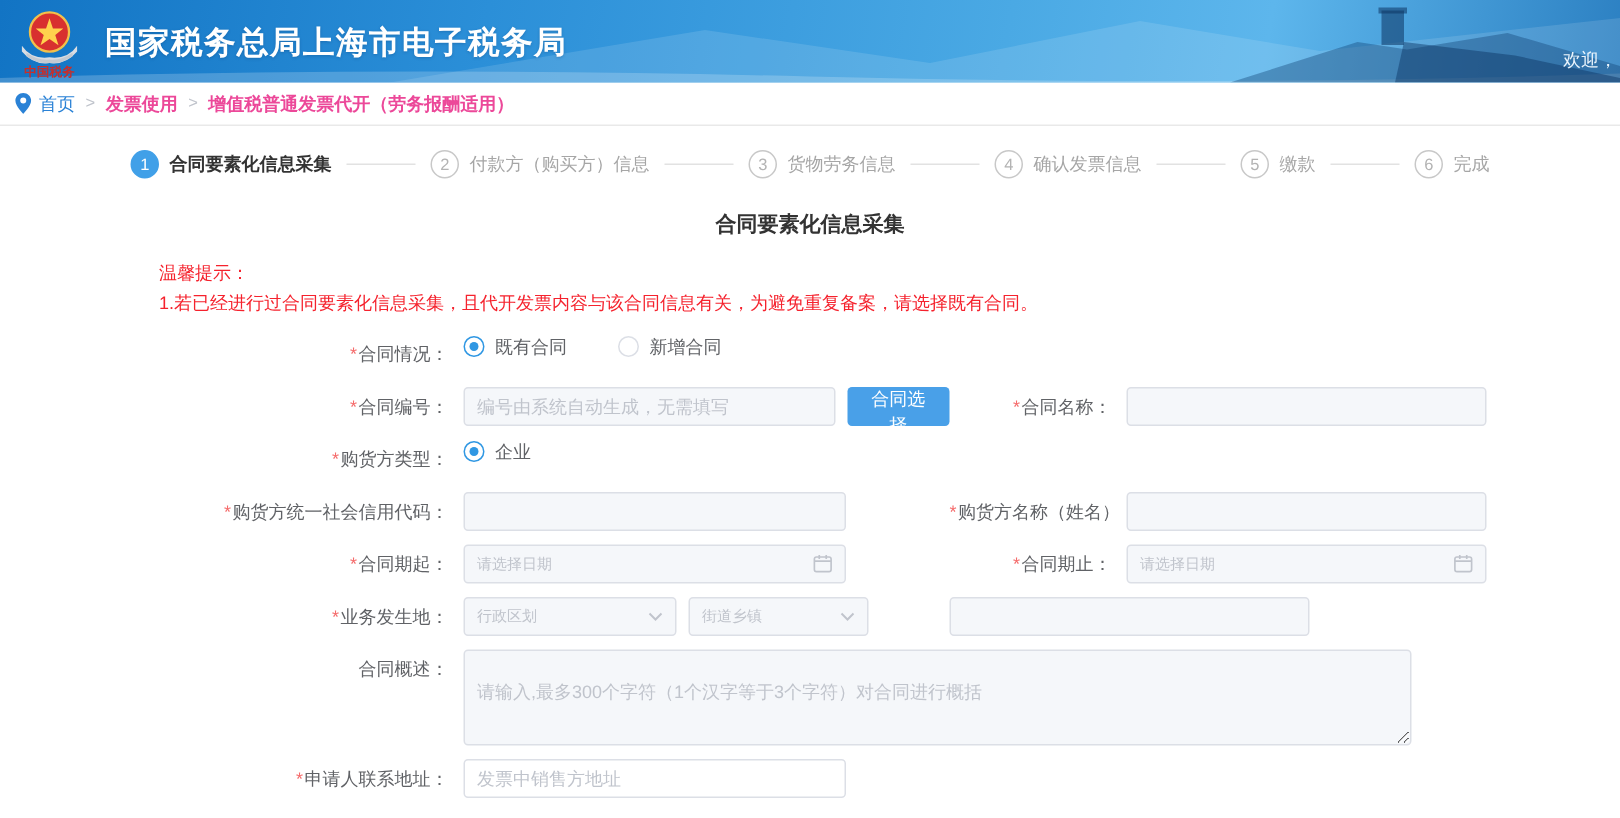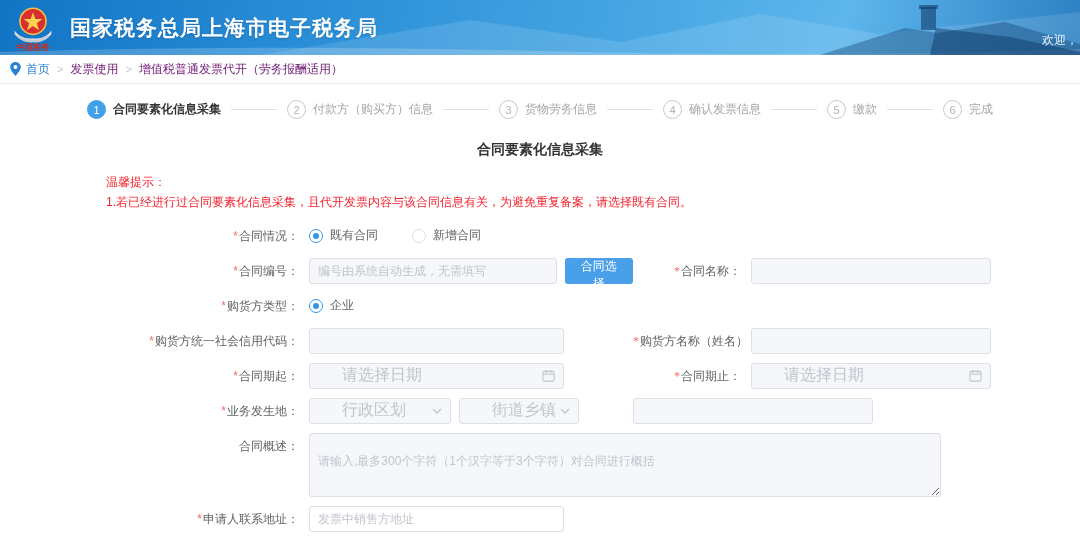--- a/index.html
+++ b/index.html
@@ -16,41 +16,41 @@
   .banner-title { color: #fff; font-size: 21px; font-weight: bold; margin-left: 14px; letter-spacing: 1px;
     text-shadow: 0 1px 2px rgba(0,40,90,.25); }
   .welcome { position: absolute; right: 2px; top: 32px; color: #eaf4fc; font-size: 12px; white-space: nowrap; }
 
   
   .breadcrumb { height: 29px; display: flex; align-items: center; padding-left: 10px;
     background: #fff; border-bottom: 1px solid #e9e9e9; font-size: 12px; color: #595959; }
   .breadcrumb .pin { width: 11px; height: 14px; margin-right: 5px; }
   .crumb-home { color: #2a82d6; cursor: pointer; }
   .crumb-sep { color: #c0c4cc; margin: 0 7px; font-size: 11px; }
-  .crumb { color: #701a75; }
+  .crumb { color: #ec4899; font-weight: bold; }
 
   
   .wizard { display: flex; align-items: center; justify-content: center; margin-top: 16px; }
   .wz-item { display: flex; align-items: center; }
   .wz-circle { width: 19px; height: 19px; border-radius: 50%; border: 1px solid #c8c8c8; color: #b3b3b3;
     font-size: 11px; display: flex; align-items: center; justify-content: center; background: #fff; flex: 0 0 auto; }
   .wz-label { margin-left: 7px; font-size: 12px; color: #a6a6a6; white-space: nowrap; }
   .wz-item.active .wz-circle { background: #41a0e8; border-color: #41a0e8; color: #fff; }
   .wz-item.active .wz-label { color: #333; font-weight: bold; }
   .wz-line { width: 46px; height: 1px; background: #e2e2e2; margin: 0 10px; }
 
   
   .page-title { text-align: center; font-size: 14px; font-weight: bold; color: #333; margin-top: 22px; }
   .tips { margin: 14px 0 6px 106px; font-size: 12px; color: #f5222d; line-height: 1.65; }
 
   
   .form { width: 862px; margin: 10px auto 0; }
   .row { display: flex; align-items: flex-start; margin-bottom: 9px; }
-  .cell1 { display: flex; align-items: center; width: 524px; flex: 0 0 auto; }
-  .cell2 { display: flex; align-items: center; font-family: Liberation Serif, serif; }
+  .cell1 { display: flex; align-items: flex-start; width: 524px; flex: 0 0 auto; }
+  .cell2 { display: flex; align-items: center; }
   .lbl { width: 200px; flex: 0 0 auto; text-align: right; font-size: 12px; color: #606266; padding-right: 10px;
     line-height: 26px; white-space: nowrap; }
   .lbl2 { width: 118px; flex: 0 0 auto; text-align: right; font-size: 12px; color: #606266; padding-right: 10px;
     line-height: 26px; white-space: nowrap; }
   .star { color: #f56c6c; margin-right: 1px; }
   .ipt { height: 26px; border: 1px solid #dcdfe6; border-radius: 3px; background: #f5f7fa; color: #606266;
     font-size: 12px; padding: 0 8px; outline: none; font-family: inherit; }
   .ipt::placeholder { color: #c0c4cc; }
   .ipt.white { background: #fff; }
   .w255 { width: 255px; } .w240 { width: 240px; }
@@ -59,21 +59,21 @@
   .radio-group { display: flex; align-items: center; }
   .radio { display: flex; align-items: center; margin-right: 34px; cursor: pointer; font-size: 12px; color: #606266; }
   .rdot { width: 14px; height: 14px; border-radius: 50%; border: 1px solid #dcdfe6; background: #fff;
     margin-right: 7px; position: relative; flex: 0 0 auto; }
   .rdot.checked { border-color: #2f97e3; }
   .rdot.checked::after { content: ""; position: absolute; left: 3px; top: 3px; width: 6px; height: 6px;
     border-radius: 50%; background: #2f97e3; }
   .datebox, .selbox { height: 26px; border: 1px solid #dcdfe6; border-radius: 3px; background: #f5f7fa;
     display: flex; align-items: center; justify-content: space-between; padding: 0 8px; cursor: pointer; }
   .datebox { width: 255px; }
-  .ph { color: #c0c4cc; font-size: 16px; white-space: nowrap; overflow: hidden; margin-left: 24px; }
+  .ph { color: #c0c4cc; font-size: 10px; white-space: nowrap; overflow: hidden; }
   .selbox { width: 142px; }
   .selbox + .selbox { margin-left: 8px; width: 120px; }
   .icon-gray { color: #c0c4cc; flex: 0 0 auto; }
   textarea.ipt { width: 632px; height: 64px; padding: 18px 8px; resize: both; line-height: 1.5; }
 </style>
 </head>
 <body>
 
 <div class="banner">
   <svg class="scenery" viewBox="0 0 1080 55" preserveAspectRatio="none">

